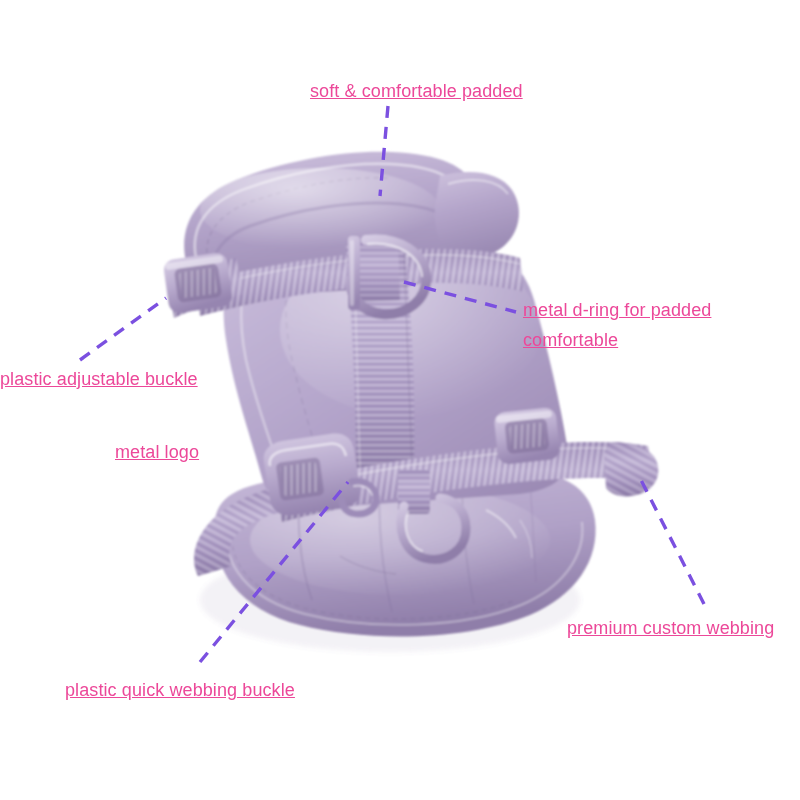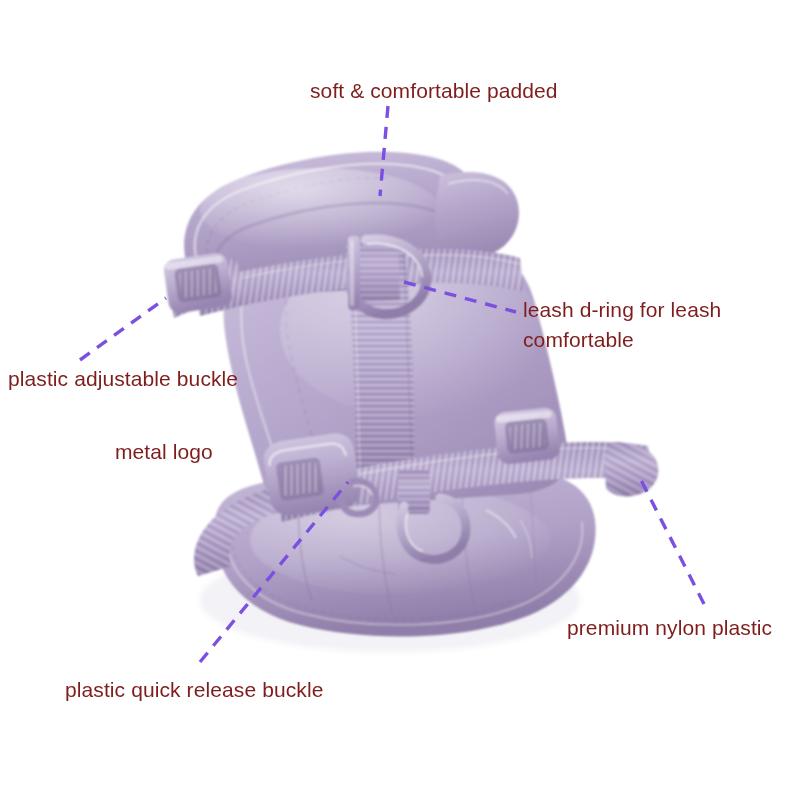--- a/index.html
+++ b/index.html
@@ -7,29 +7,30 @@
     width:800px;height:800px;
     background:#ffffff;
     font-family:"Liberation Sans", sans-serif;
     overflow:hidden;
     position:relative;
   }
   #stage{position:absolute;left:0;top:0;width:800px;height:800px;}
   #artwork{position:absolute;left:0;top:0;width:800px;height:800px;}
   .callout{
     position:absolute;
-    color:#7f1d1d;
-    font-size:21px;
+    color:#ec4899;
+    font-size:18px;
     line-height:30px;
     white-space:pre;
     letter-spacing:.1px;
+    text-decoration:underline;
   }
   #lbl-soft{left:310px;top:76px;}
   #lbl-dring{left:523px;top:295px;}
-  #lbl-buckle{left:8px;top:364px;}
+  #lbl-buckle{left:0;top:364px;}
   #lbl-logo{left:115px;top:437px;}
   #lbl-quick{left:65px;top:675px;}
   #lbl-nylon{left:567px;top:613px;}
 </style>
 </head>
 <body>
 
 <div id="stage">
 
   <svg id="artwork" viewBox="0 0 800 800" aria-hidden="true">
@@ -238,23 +239,23 @@
       <line x1="388" y1="106" x2="380" y2="196"></line>
       <line x1="404" y1="282" x2="516" y2="312"></line>
       <line x1="80" y1="360" x2="166" y2="298"></line>
       <line x1="200" y1="662" x2="348" y2="482"></line>
       <line x1="704" y1="604" x2="640" y2="478"></line>
     </g>
   </svg>
 
   <div class="callout" id="lbl-soft">soft &amp; comfortable padded</div>
 
-  <div class="callout" id="lbl-dring"><span>leash d-ring for leash</span><br><span>comfortable</span></div>
+  <div class="callout" id="lbl-dring"><span>metal d-ring for padded</span><br><span>comfortable</span></div>
 
   <div class="callout" id="lbl-buckle">plastic adjustable buckle</div>
 
   <div class="callout" id="lbl-logo">metal logo</div>
 
-  <div class="callout" id="lbl-quick">plastic quick release buckle</div>
-
-  <div class="callout" id="lbl-nylon">premium nylon plastic</div>
+  <div class="callout" id="lbl-quick">plastic quick webbing buckle</div>
+
+  <div class="callout" id="lbl-nylon">premium custom webbing</div>
 
 </div>
 
 </body></html>

